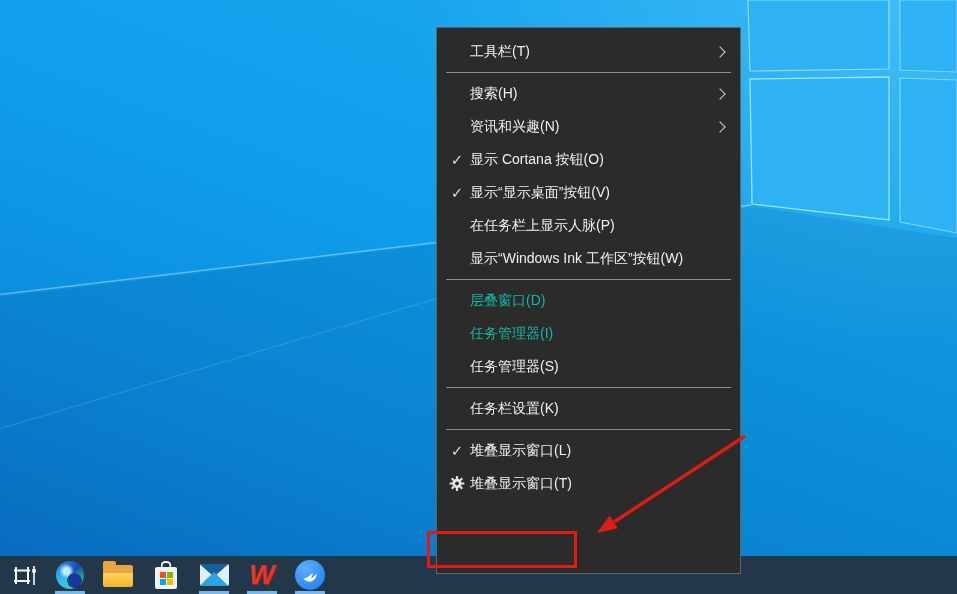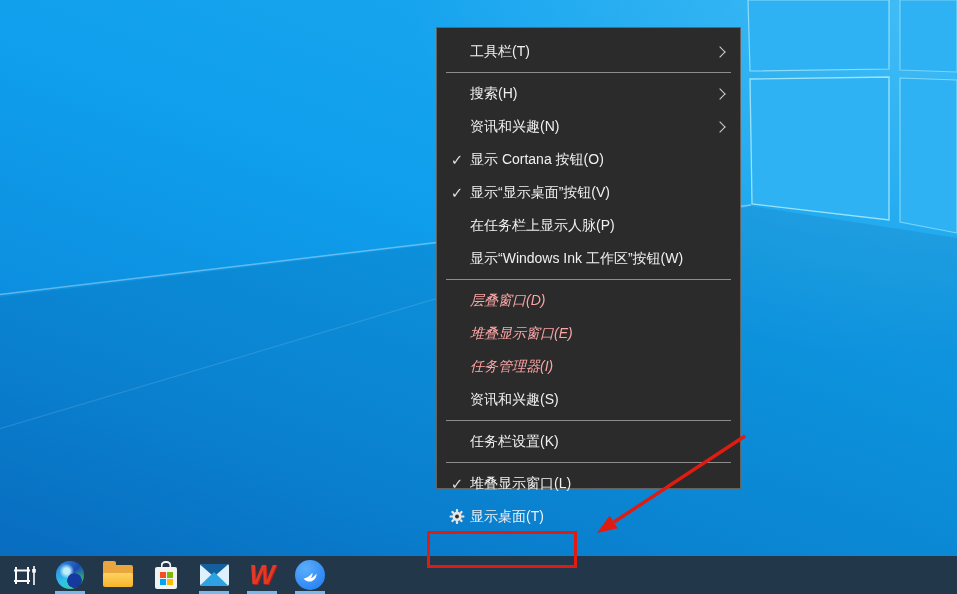--- a/index.html
+++ b/index.html
@@ -57,27 +57,27 @@
     clip-path:polygon(0 100%,100% 100%,50% 36%); background:#2da1e2; }
 
   .wps-icon { font-weight:800; font-style:italic; font-size:27px; line-height:1;
     color:#e23a28; text-shadow:1px 1px 0 #b31f12; }
 
   .ding-icon { width:30px; height:30px; border-radius:50%;
     background:radial-gradient(circle at 35% 28%, #5caefa, #2e89f5 70%);
     display:flex; align-items:center; justify-content:center; }
 
   
-  .menu { position:absolute; left:436px; top:27px; width:305px; height:462px;
+  .menu { position:absolute; left:436px; top:27px; width:305px; height:547px;
     background:#2b2b2b; border:1px solid #636363; z-index:10;
     padding:7px 0; color:#f0f0f0; font-size:14px; }
   .mi { position:relative; height:33px; display:flex; align-items:center;
     padding-left:33px; white-space:nowrap; }
   .mi .lbl { pointer-events:none; }
-  .mi.disabled { color:#fca5a5;font-style:italic; }
+  .mi.disabled { color:#14b8a6; }
   .lead { position:absolute; left:11px; top:50%; transform:translateY(-50%);
     width:18px; text-align:center; color:#dcdcdc; font-size:15px; }
   .chev { position:absolute; right:16px; top:50%; width:8px; height:8px;
     border-top:1.6px solid #cfcfcf; border-right:1.6px solid #cfcfcf;
     transform:translateY(-50%) rotate(45deg); }
   .sep { height:1px; background:#8c8c8c; margin:4px 9px; }
 
   
   .red-rect { position:absolute; left:427px; top:531px; width:150px; height:37px;
     border:3px solid #e01b12; z-index:30; pointer-events:none; }
@@ -187,27 +187,24 @@
     </div>
     <div class="mi">
       <span class="lbl">显示“Windows Ink 工作区”按钮(W)</span>
     </div>
     <div class="sep"></div>
 
     <div class="mi disabled">
       <span class="lbl">层叠窗口(D)</span>
     </div>
     <div class="mi disabled">
-      <span class="lbl">堆叠显示窗口(E)</span>
-    </div>
-    <div class="mi disabled">
       <span class="lbl">任务管理器(I)</span>
     </div>
     <div class="mi">
-      <span class="lbl">资讯和兴趣(S)</span>
+      <span class="lbl">任务管理器(S)</span>
     </div>
     <div class="sep"></div>
 
     <div class="mi">
       <span class="lbl">任务栏设置(K)</span>
     </div>
     <div class="sep"></div>
 
     <div class="mi">
       <span class="lead">✓</span>
@@ -226,21 +223,21 @@
               <rect x="12.4" y="6.9" width="3" height="2.2" rx="0.6"></rect>
               <rect x="6.9" y="0.6" width="2.2" height="3" rx="0.6" transform="rotate(45 8 8)"></rect>
               <rect x="6.9" y="12.4" width="2.2" height="3" rx="0.6" transform="rotate(45 8 8)"></rect>
               <rect x="0.6" y="6.9" width="3" height="2.2" rx="0.6" transform="rotate(45 8 8)"></rect>
               <rect x="12.4" y="6.9" width="3" height="2.2" rx="0.6" transform="rotate(45 8 8)"></rect>
             </g>
           </g>
           <circle cx="8" cy="8" r="1.9" fill="#2b2b2b"></circle>
         </svg>
       </span>
-      <span class="lbl">显示桌面(T)</span>
+      <span class="lbl">堆叠显示窗口(T)</span>
     </div>
   </div>
 
   <div class="red-rect"></div>
   <svg class="arrow-svg" width="957" height="594" viewBox="0 0 957 594">
     <line x1="745" y1="436" x2="614" y2="522" stroke="#e01b12" stroke-width="3.4"></line>
     <polygon points="597,533 609.6,515.8 617.8,528.3" fill="#e01b12"></polygon>
   </svg>
 
 </div>

